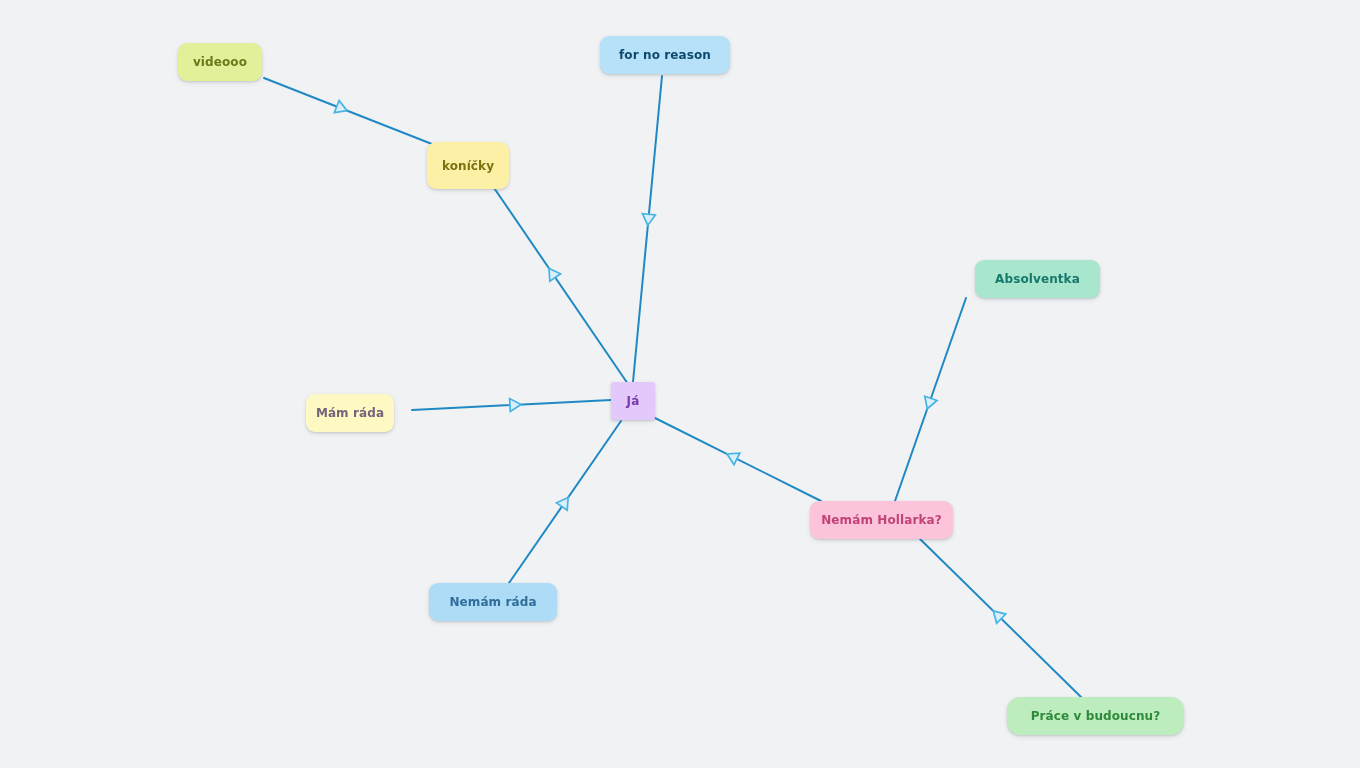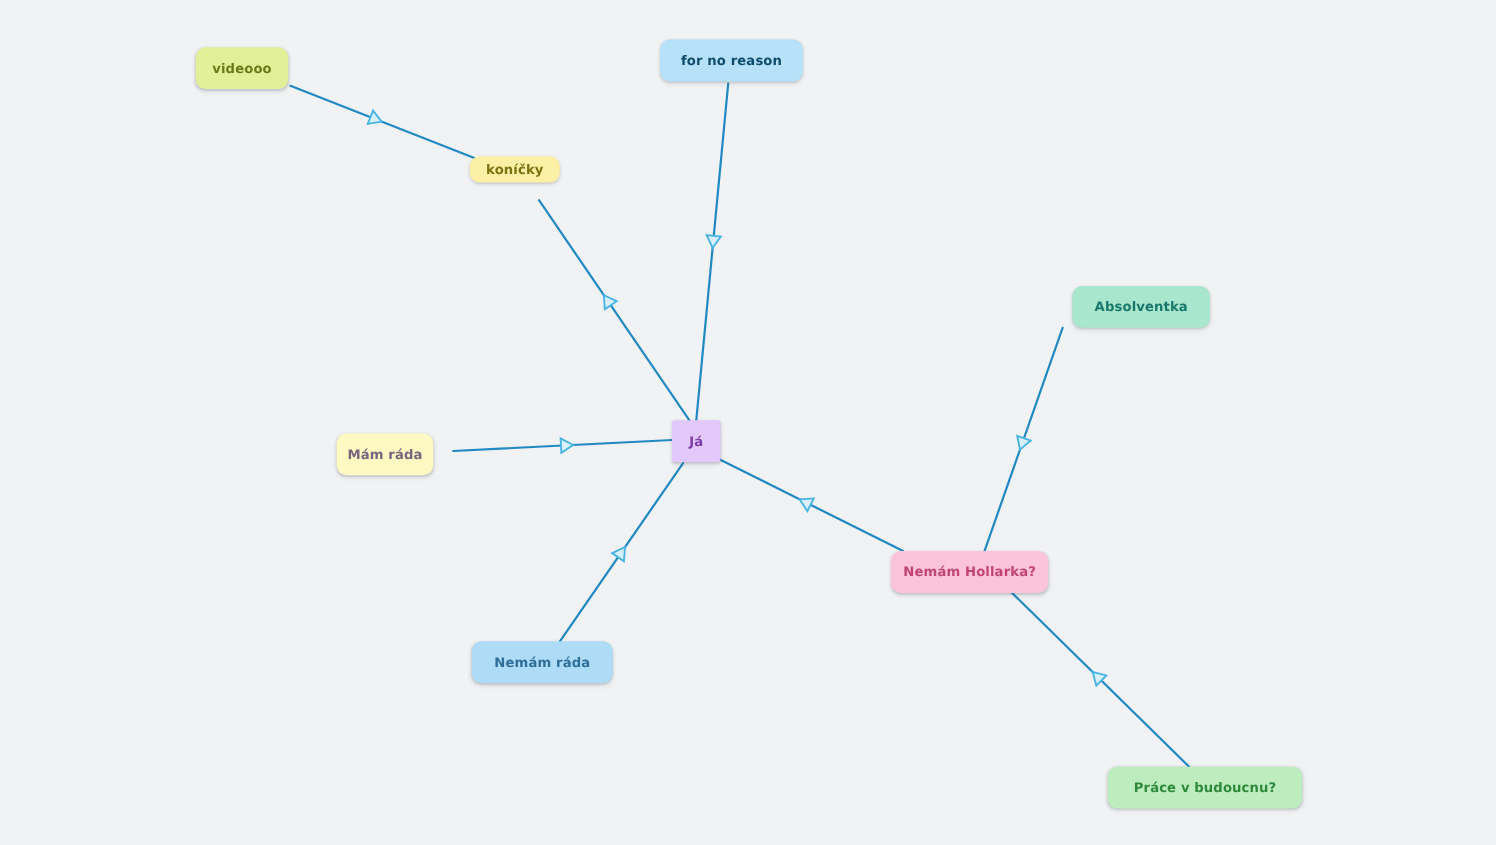--- a/index.html
+++ b/index.html
@@ -80,39 +80,39 @@
       <g>
         <line x1="1081" y1="697" x2="920" y2="539" stroke="#2089c4" stroke-width="2" stroke-linecap="round"></line>
         <polygon points="5.5,0 -5.5,-6.5 -5.5,6.5" fill="#d9f0fb" stroke="#47b4e4" stroke-width="1.7" stroke-linejoin="miter" transform="translate(997.28,614.84) rotate(-135.53881589788276)"></polygon>
       </g>
     </svg>
 
   <div id="node-layer">
       <div class="node" style="left: 178px; top: 43px; width: 84px; height: 38px; background: rgb(227, 240, 154); color: rgb(107, 122, 24);">
         <span>videooo</span>
       </div>
-      <div class="node" style="left: 427px; top: 142px; width: 82px; height: 24px; background: rgb(251, 240, 166); color: rgb(125, 113, 16);">
+      <div class="node" style="left: 427px; top: 142px; width: 82px; height: 47px; background: rgb(251, 240, 166); color: rgb(125, 113, 16);">
         <span>koníčky</span>
       </div>
       <div class="node" style="left: 600px; top: 36px; width: 130px; height: 38px; background: rgb(183, 225, 248); color: #0c4a6e;">
         <span>for no reason</span>
       </div>
       <div class="node" style="left: 306px; top: 394px; width: 88px; height: 38px; background: #fef9c3; color: rgb(119, 100, 125);">
         <span>Mám ráda</span>
       </div>
       <div class="node central" style="left: 611px; top: 382px; width: 44px; height: 38px; background: rgb(227, 200, 251); color: rgb(122, 59, 171);">
         <span>Já</span>
       </div>
       <div class="node" style="left: 429px; top: 583px; width: 128px; height: 38px; background: rgb(174, 220, 247); color: rgb(47, 110, 154);">
         <span>Nemám ráda</span>
       </div>
       <div class="node" style="left: 963px; top: 260px; width: 125px; height: 38px; background: rgb(168, 230, 205); color: rgb(24, 120, 107); margin-left: 12px;">
         <span>Absolventka</span>
       </div>
       <div class="node" style="left: 810px; top: 501px; width: 143px; height: 38px; background: rgb(251, 196, 218); color: rgb(194, 67, 119);">
         <span>Nemám Hollarka?</span>
       </div>
-      <div class="node" style="left: 1007px; top: 697px; width: 177px; height: 38px; background: rgb(189, 236, 190); color: rgb(46, 138, 58);">
+      <div class="node" style="left: 1007px; top: 697px; width: 177px; height: 38px; background: rgb(189, 236, 190); color: rgb(46, 138, 58); border-radius: 13px;">
         <span>Práce v budoucnu?</span>
       </div>
     </div>
 
 </div>
 
 </body></html>

